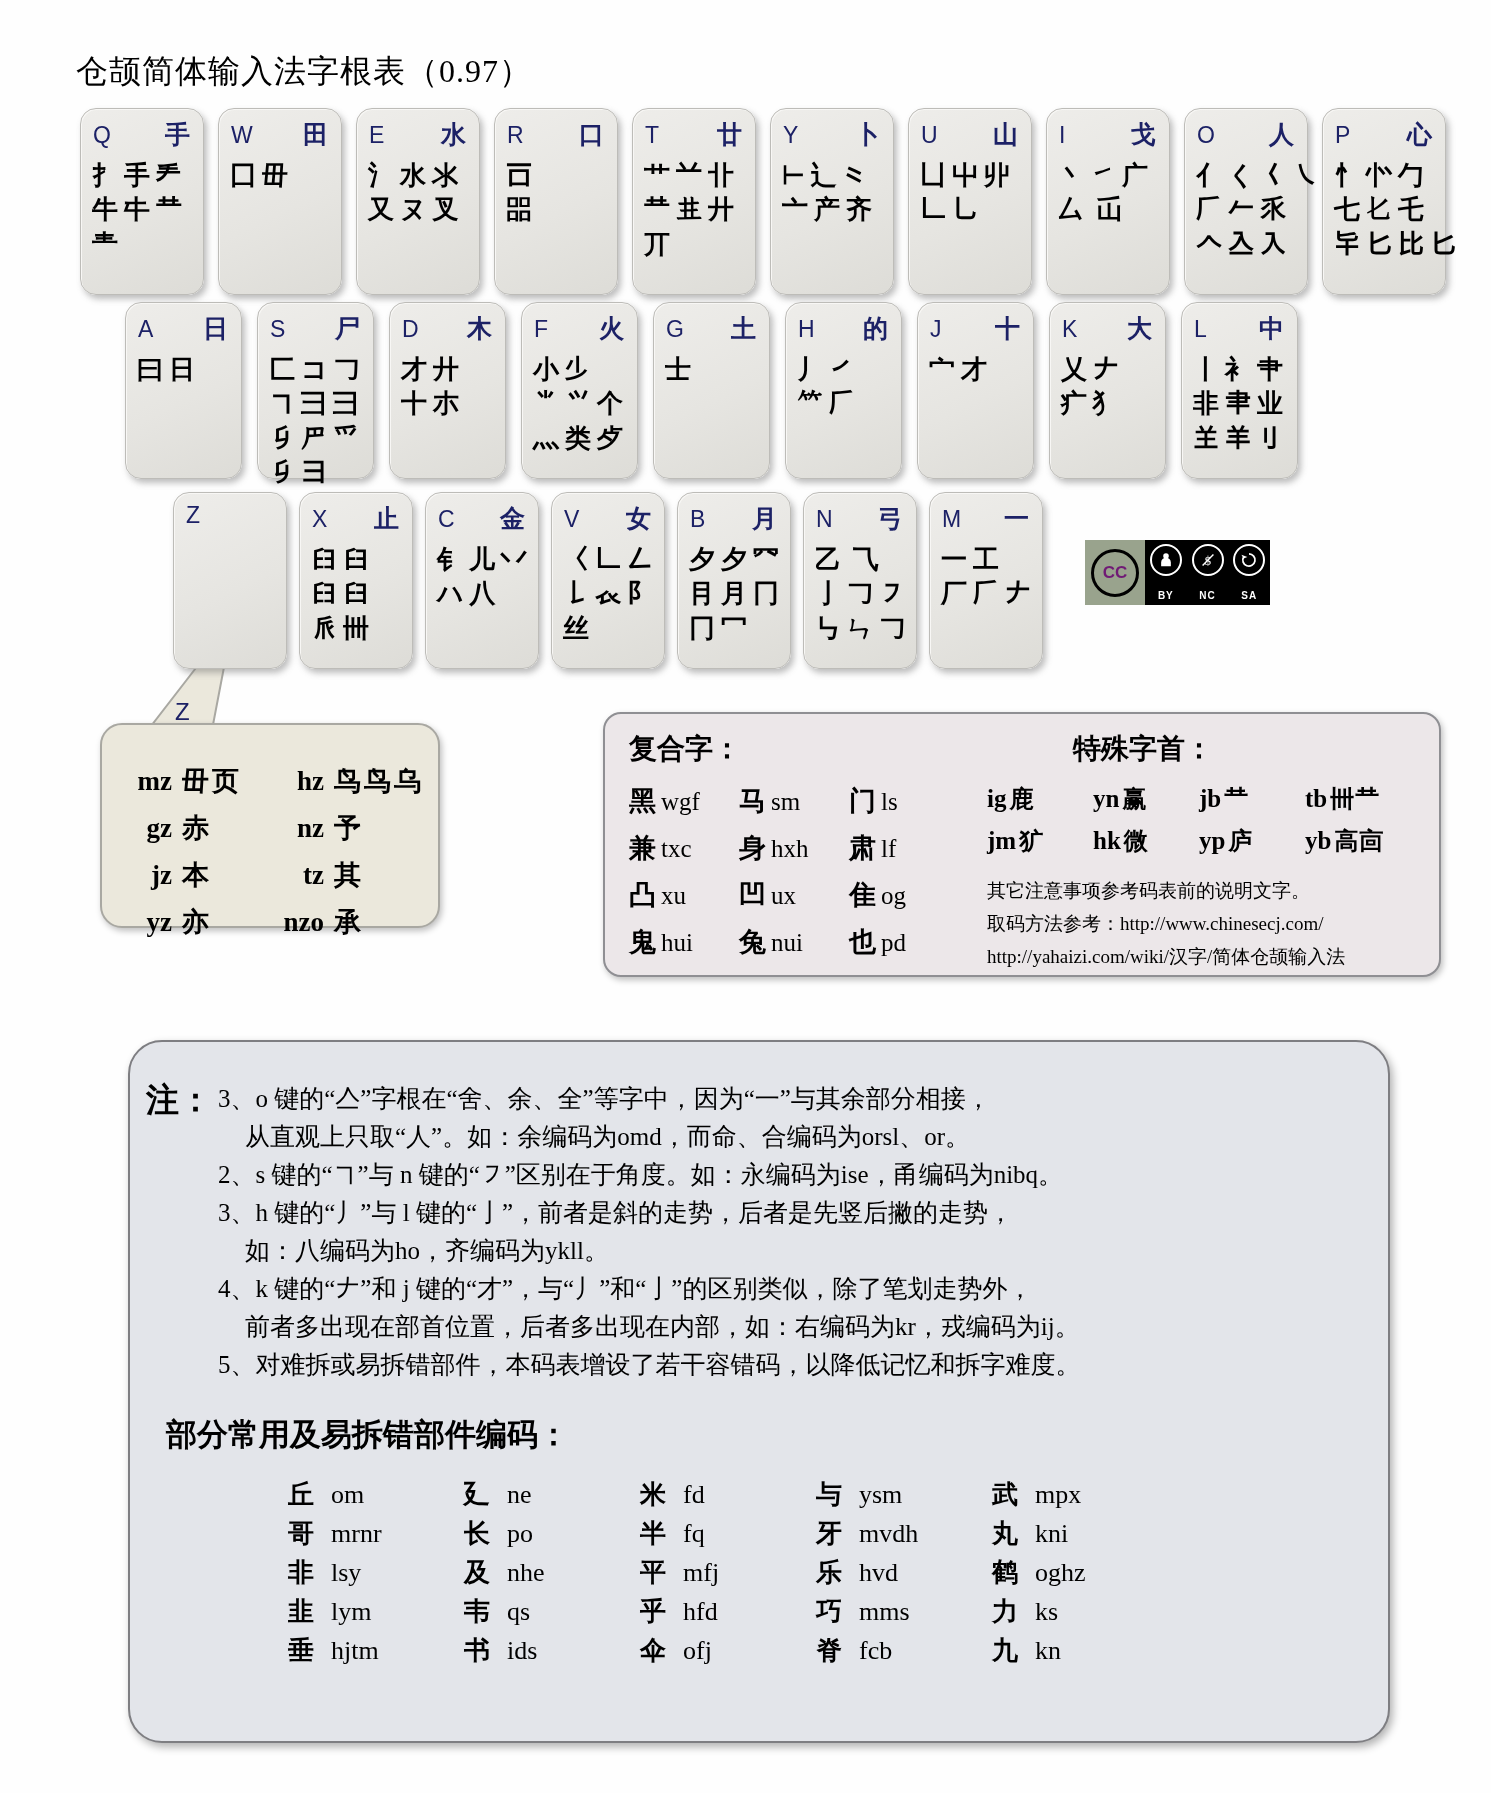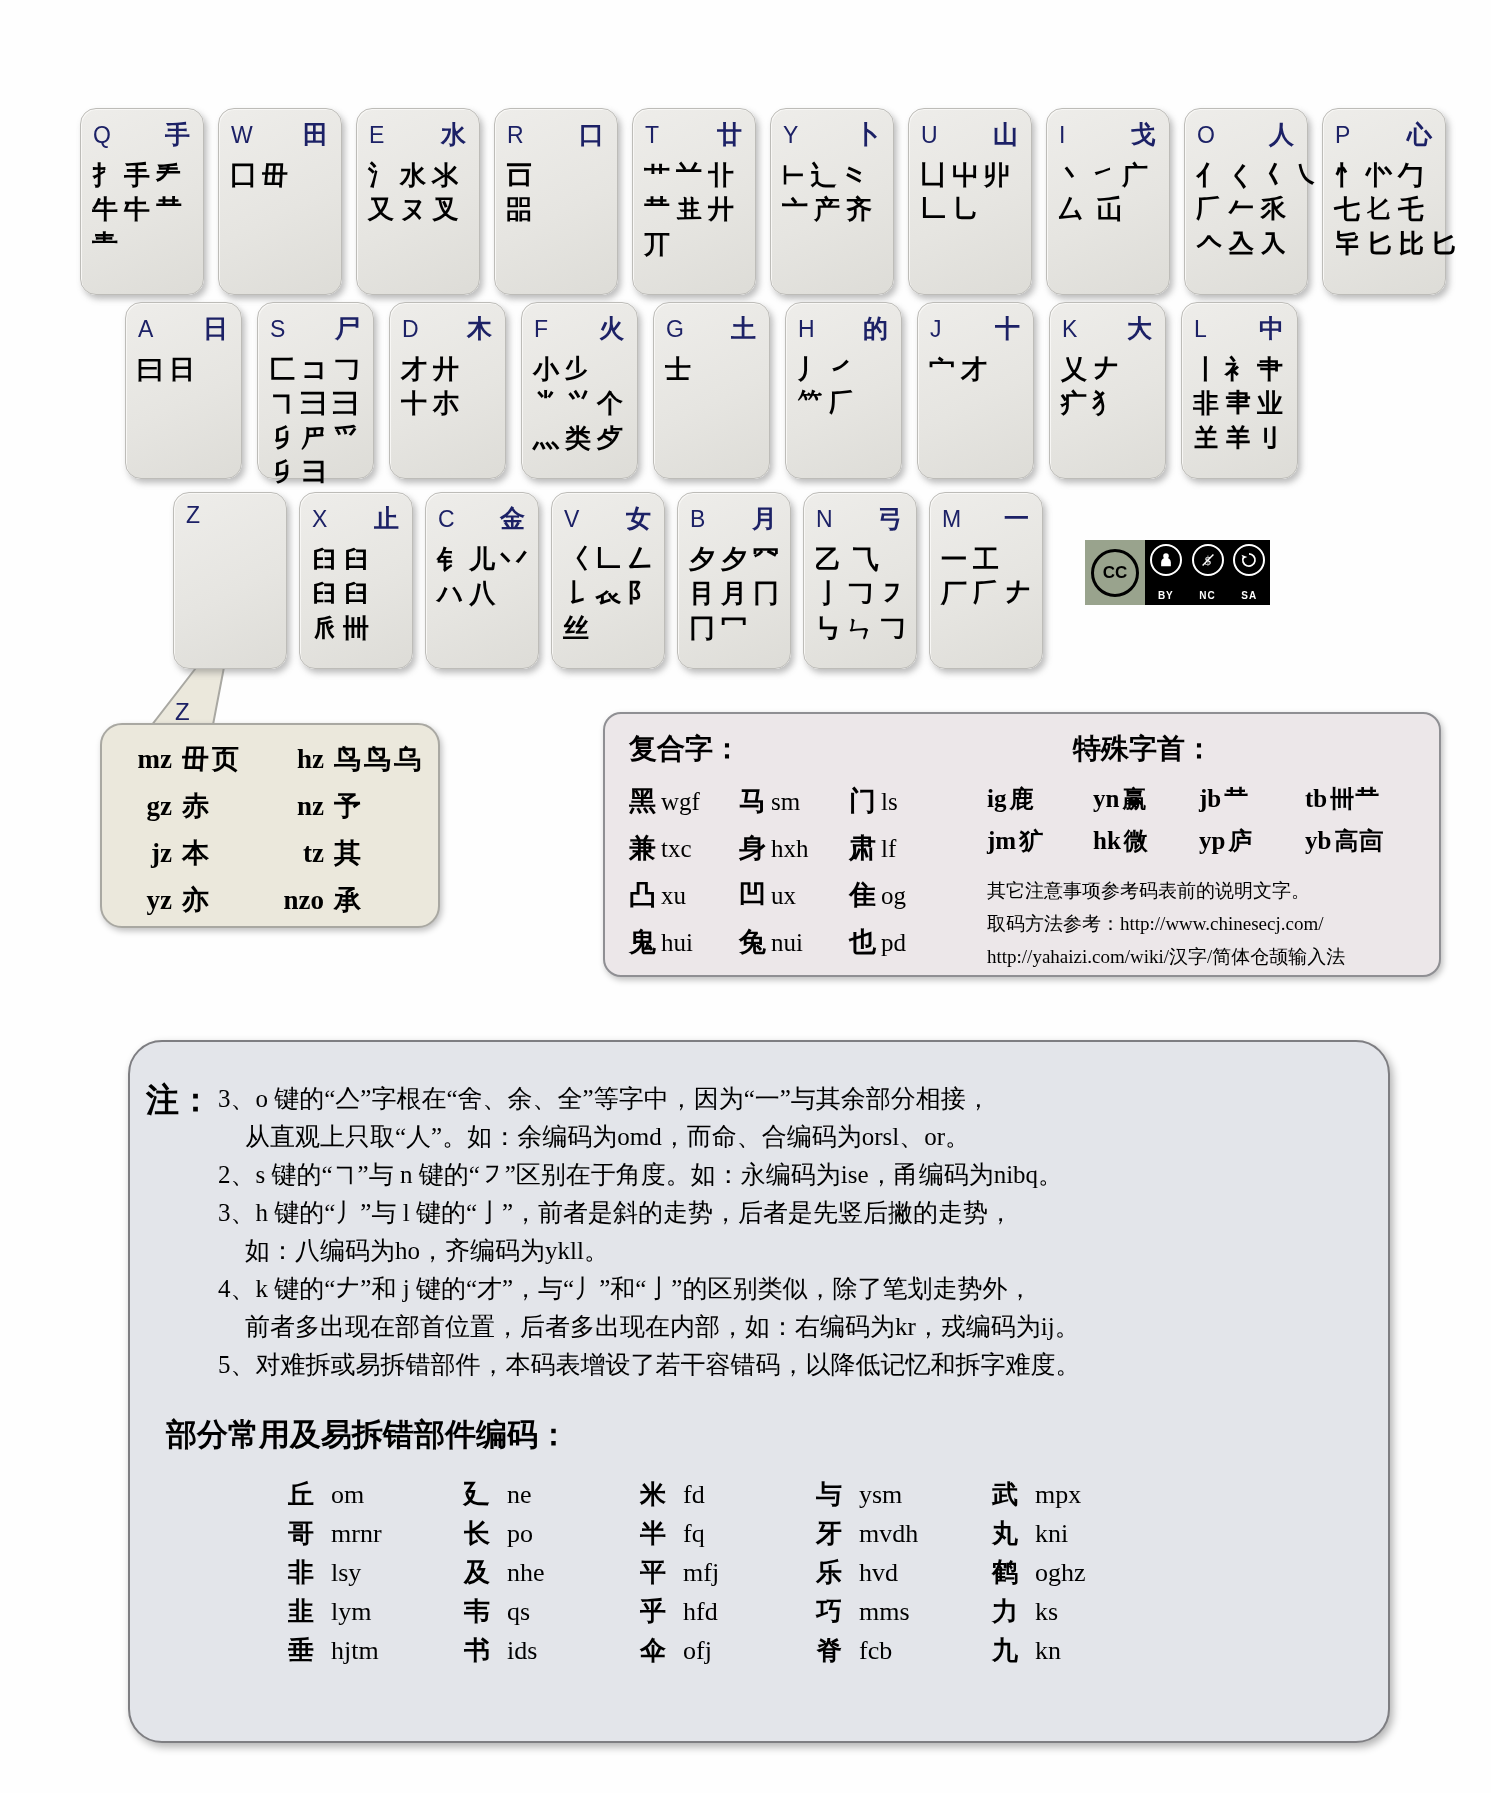--- a/index.html
+++ b/index.html
@@ -22,34 +22,34 @@
   .kl{font-family:"Liberation Sans",sans-serif;font-size:23px;color:#1c2166;}
   .kn{font-size:25px;color:#1c2166;font-weight:bold;}
   .key-rads{padding:8px 6px 0 11px;font-size:26px;font-weight:bold;line-height:1.32;}
   .key-rads div{white-space:nowrap;letter-spacing:6px;}
 
   
   .cc-badge{position:absolute;left:1085px;top:540px;width:185px;height:65px;background:#000;
             display:flex;align-items:stretch;}
   .cc-left{width:60px;background:#99a38d;display:flex;align-items:center;justify-content:center;}
   .cc-circle{width:42px;height:42px;border:3px solid #000;border-radius:50%;display:flex;align-items:center;
-             justify-content:center;font-family:"Liberation Sans",sans-serif;font-weight:bold;font-size:17px;color:#000000;}
+             justify-content:center;font-family:"Liberation Sans",sans-serif;font-weight:bold;font-size:17px;color:#701a75;}
   .cc-item{flex:1;display:flex;flex-direction:column;align-items:center;justify-content:center;gap:14px;}
   .cc-ring{width:28px;height:28px;border:2px solid #fff;border-radius:50%;display:flex;align-items:center;justify-content:center;}
   .cc-ring svg{width:18px;height:18px;display:block;}
   .cc-lab{color:#fff;font-family:"Liberation Sans",sans-serif;font-size:10px;font-weight:bold;letter-spacing:1px;}
 
   
   .bubble-tail{position:absolute;left:130px;top:612px;width:130px;height:125px;z-index:1;}
   .z-callout-label{position:absolute;left:175px;top:698px;z-index:3;font-family:"Liberation Sans",sans-serif;
                    font-size:24px;color:#1c2166;}
   .bubble{position:absolute;left:100px;top:723px;width:340px;height:205px;z-index:2;background:#ebe8dc;
           border:2px solid #a9a8a2;border-radius:22px;box-shadow:2px 3px 6px rgba(0,0,0,.25);
           padding:16px 0 0 14px;box-sizing:border-box;}
-  .bubble-grid{display:flex;}
+  .bubble-grid{display:flex;margin-top:22px;}
   .bcol{display:flex;flex-direction:column;}
   .bcol:first-child{width:152px;}
   .bentry{display:flex;align-items:baseline;margin-bottom:11px;}
   .bcode{font-weight:bold;font-size:27px;min-width:56px;text-align:right;margin-right:10px;}
   .bchars{font-weight:bold;font-size:27px;letter-spacing:3px;white-space:nowrap;}
 
   
   .combo-box{position:absolute;left:555px;top:712px;width:838px;height:265px;background:#ece7e9;
              border:2px solid #8f8f93;border-radius:18px;box-shadow:2px 3px 6px rgba(0,0,0,.25);
              display:flex;box-sizing:border-box;padding:16px 10px 0 24px;margin-left:48px;}
@@ -80,20 +80,21 @@
   .parts-grid{display:grid;grid-template-columns:repeat(5,176px);margin-left:158px;row-gap:1px;}
   .pcell{display:flex;gap:17px;line-height:38px;align-items:baseline;}
   .pchar{font-weight:bold;font-size:26px;}
   .pcode{font-size:26px;}
 </style>
 </head>
 <body>
 
 <div class="page">
 
+  <div class="page-title">仓颉简体输入法字根表（0.97）</div>
 
   <div id="keyboard">
       <div class="kb-row r0">
         <div class="key">
           <div class="key-head">
             <span class="kl">Q</span>
             <span class="kn">手</span>
           </div>
           <div class="key-rads">
             <div>扌手龵</div>

